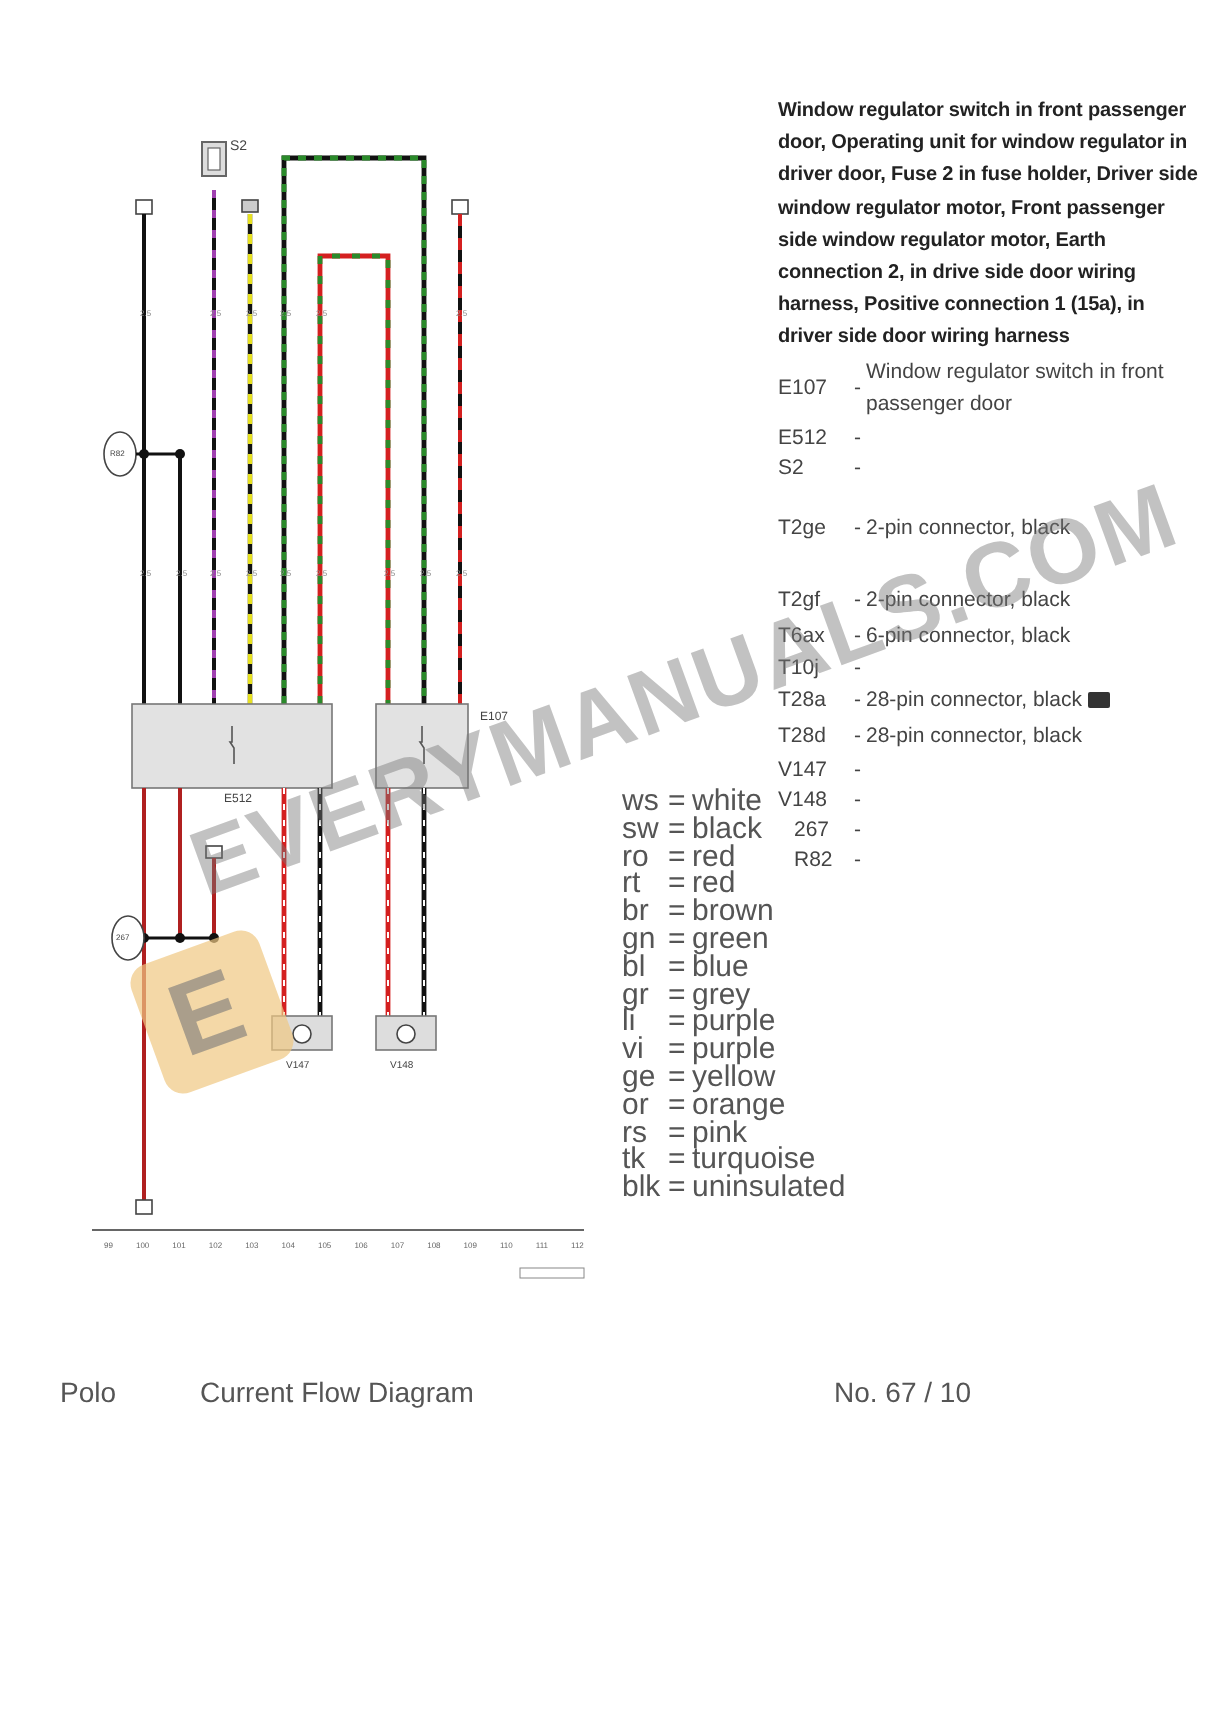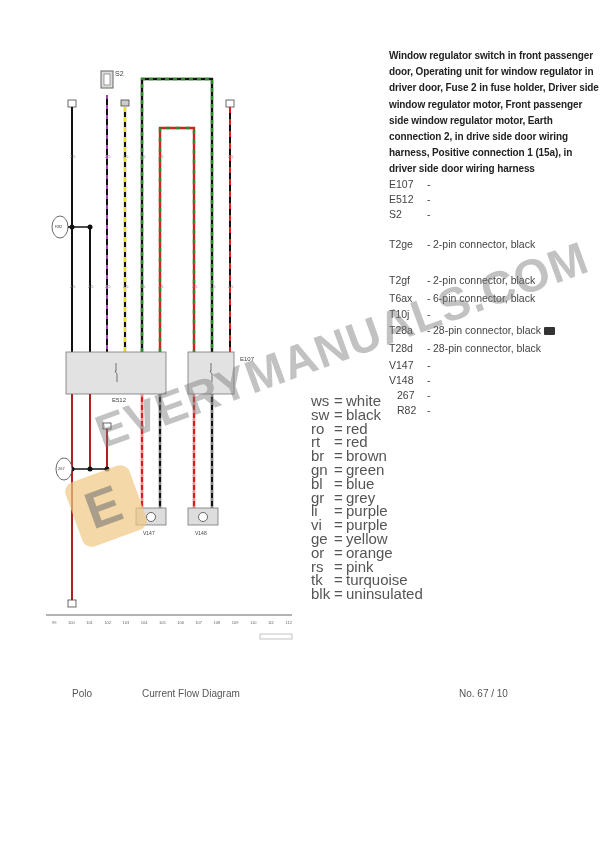--- a/index.html
+++ b/index.html
@@ -8,21 +8,21 @@
   .desc-title { position:absolute; left:389px; top:48px; width:212px; font-size:10px; line-height:16.2px; font-weight:bold; color:#222; letter-spacing:-0.1px; }
   .legend { position:absolute; left:389px; top:178px; width:215px; font-size:10.5px; color:#444; }
   .legend-row { display:flex; align-items:center; }
   .legend-code { width:38px; flex:none; }
   .legend-dash { width:6px; flex:none; }
   .legend-text { flex:1; line-height:16px; }
   .colors { position:absolute; left:311px; top:394px; font-size:15px; color:#555; line-height:13.8px; }
   .color-row { display:flex; }
   .color-code { width:23px; }
   .color-eq { width:12px; }
-  .footer { position:absolute; top:688px; font-size:10px; color:#555;margin-left:42px; }
+  .footer { position:absolute; top:688px; font-size:14px; color:#555; }
   svg#diagram { position:absolute; left:0; top:0; }
   .wm { position:absolute; left:88px; top:408px; font-size:46px; font-weight:bold; color:rgba(120,120,120,0.45); transform:rotate(-20deg); transform-origin:left top; white-space:nowrap; letter-spacing:1px; }
   .wm-logo { position:absolute; left:72px; top:472px; width:68px; height:68px; background:rgba(240,200,130,0.7); border-radius:10px; transform:rotate(-20deg); }
   .wm-logo span { position:absolute; left:14px; top:4px; font-size:52px; font-weight:bold; color:rgba(120,120,120,0.6); }
   .icon-battery { display:inline-block; width:11px; height:8px; background:#333; border-radius:1px; margin-left:3px; vertical-align:middle; }
 </style>
 </head>
 <body>
 
 <svg id="diagram" width="612" height="866" viewBox="0 0 612 866">
@@ -142,20 +142,21 @@
   <span>111</span>
   <span>112</span>
 </div>
 
 <div class="desc-title">Window regulator switch in front passenger door, Operating unit for window regulator in driver door, Fuse 2 in fuse holder, Driver side window regulator motor, Front passenger side window regulator motor, Earth connection 2, in drive side door wiring harness, Positive connection 1 (15a), in driver side door wiring harness</div>
 
 <div class="legend">
   <div class="legend-row">
       <span class="legend-code">E107</span>
       <span class="legend-dash">-</span>
+      <span class="legend-text">Window regulator switch in front passenger door</span>
     </div>
   <div class="legend-row" style="margin-top:3px">
       <span class="legend-code">E512</span>
       <span class="legend-dash">-</span>
     </div>
   <div class="legend-row" style="margin-top:3px">
       <span class="legend-code">S2</span>
       <span class="legend-dash">-</span>
     </div>
   <div class="legend-row" style="margin-top:16px">

